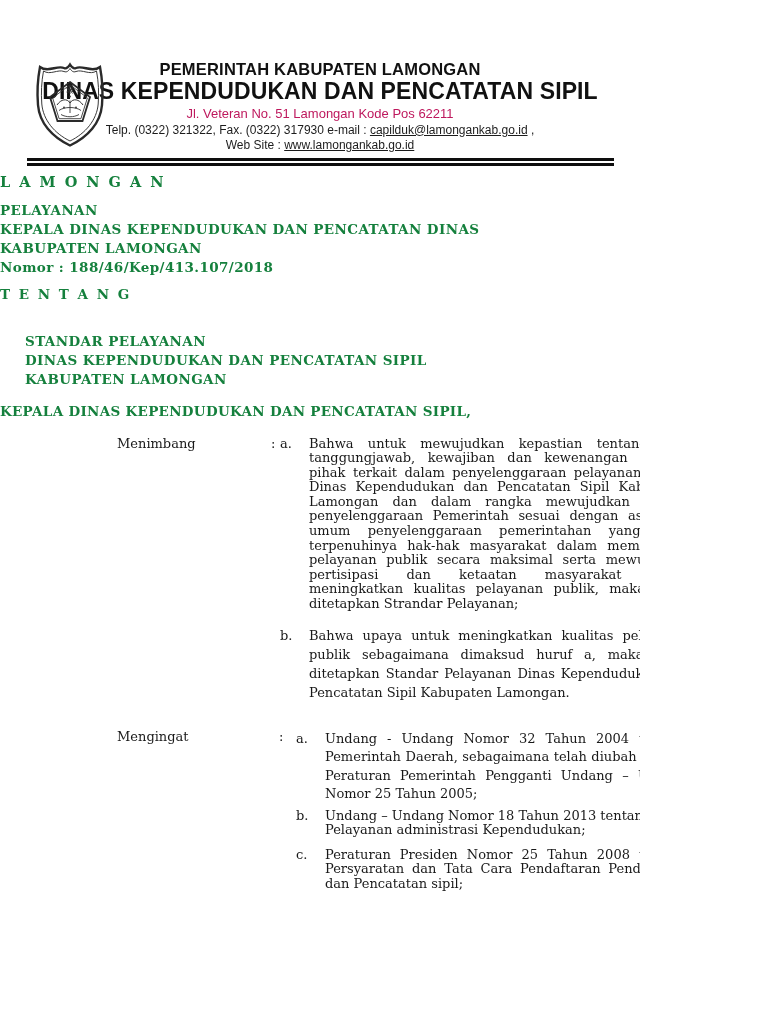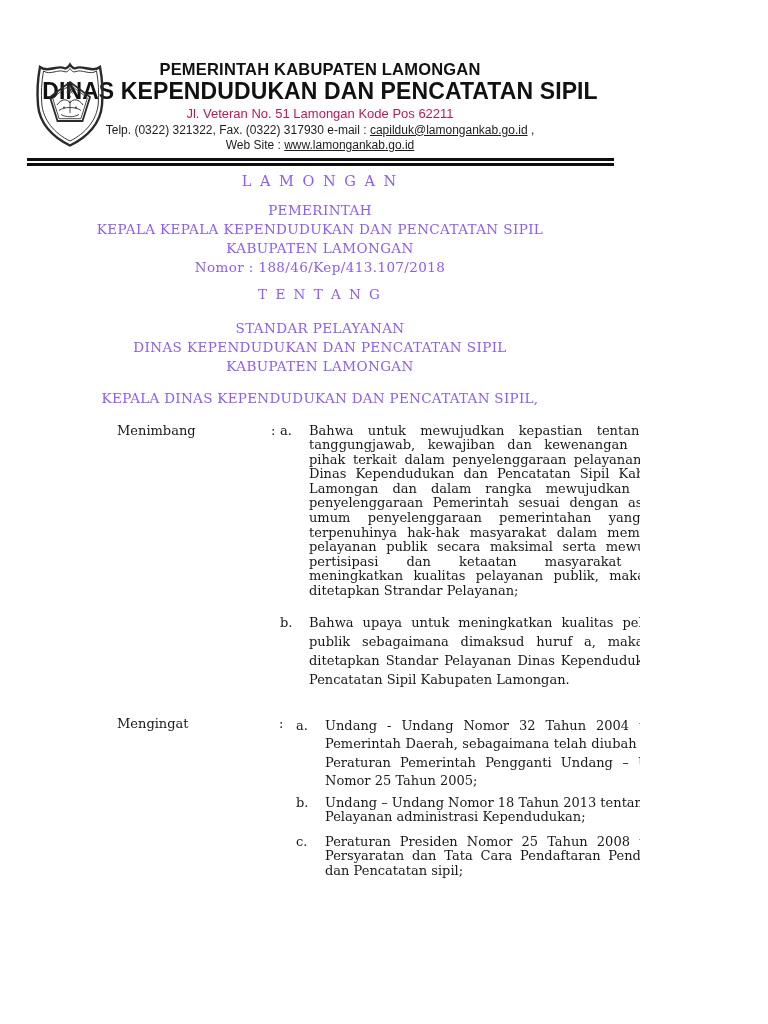--- a/index.html
+++ b/index.html
@@ -39,30 +39,29 @@
   .lh-contact, .lh-web { font-size:12px; line-height:14.5px; margin-top:1px; color:#1c1c1c; }
   .link { color:inherit; text-decoration:underline; cursor:pointer; }
 
   
   .rule { margin:5px 26px 0 27px; }
   .rule-bar { height:3px; background:#0e0e0e; }
   .rule-bar + .rule-bar { margin-top:2px; }
 
   
   .titleblock {
-    text-align:center;
     font-family:"DejaVu Serif","Liberation Serif",serif;
-    font-weight:normal;
-    color:#8b5cf6;
+    font-weight:bold;
+    color:#15803d;
   }
   .t-line { font-size:13.5px; line-height:19px; letter-spacing:0.4px; }
   .t-city { margin-top:6px; font-size:14.5px; letter-spacing:2px; }
   .g-keputusan { margin-top:10px; }
   .t-tentang { margin-top:8px; letter-spacing:2px; }
-  .g-subject { margin-top:15px; }
+  .g-subject { margin-top:28px;padding-left:25px; }
   .t-salutation { margin-top:13px; letter-spacing:0.3px; }
 
   
   .clauses {
     font-family:"DejaVu Serif","Liberation Serif",serif;
     font-size:13px;
     color:#191919;
     padding-left:37px;
   }
   .clause { display:flex; margin-left:80px; width:573px; }
@@ -112,22 +111,22 @@
   </header>
 
   <div class="rule">
     <div class="rule-bar"></div>
     <div class="rule-bar"></div>
   </div>
 
   <section class="titleblock">
     <div class="t-line t-city">L A M O N G A N</div>
     <div class="g-keputusan">
-      <div class="t-line">PEMERINTAH</div>
-      <div class="t-line">KEPALA KEPALA KEPENDUDUKAN DAN PENCATATAN SIPIL</div>
+      <div class="t-line">PELAYANAN</div>
+      <div class="t-line">KEPALA DINAS KEPENDUDUKAN DAN PENCATATAN DINAS</div>
       <div class="t-line">KABUPATEN LAMONGAN</div>
       <div class="t-line">Nomor : 188/46/Kep/413.107/2018</div>
     </div>
     <div class="t-line t-tentang">T E N T A N G</div>
     <div class="g-subject">
       <div class="t-line">STANDAR PELAYANAN</div>
       <div class="t-line">DINAS KEPENDUDUKAN DAN PENCATATAN SIPIL</div>
       <div class="t-line">KABUPATEN LAMONGAN</div>
     </div>
     <div class="t-line t-salutation">KEPALA DINAS KEPENDUDUKAN DAN PENCATATAN SIPIL,</div>

